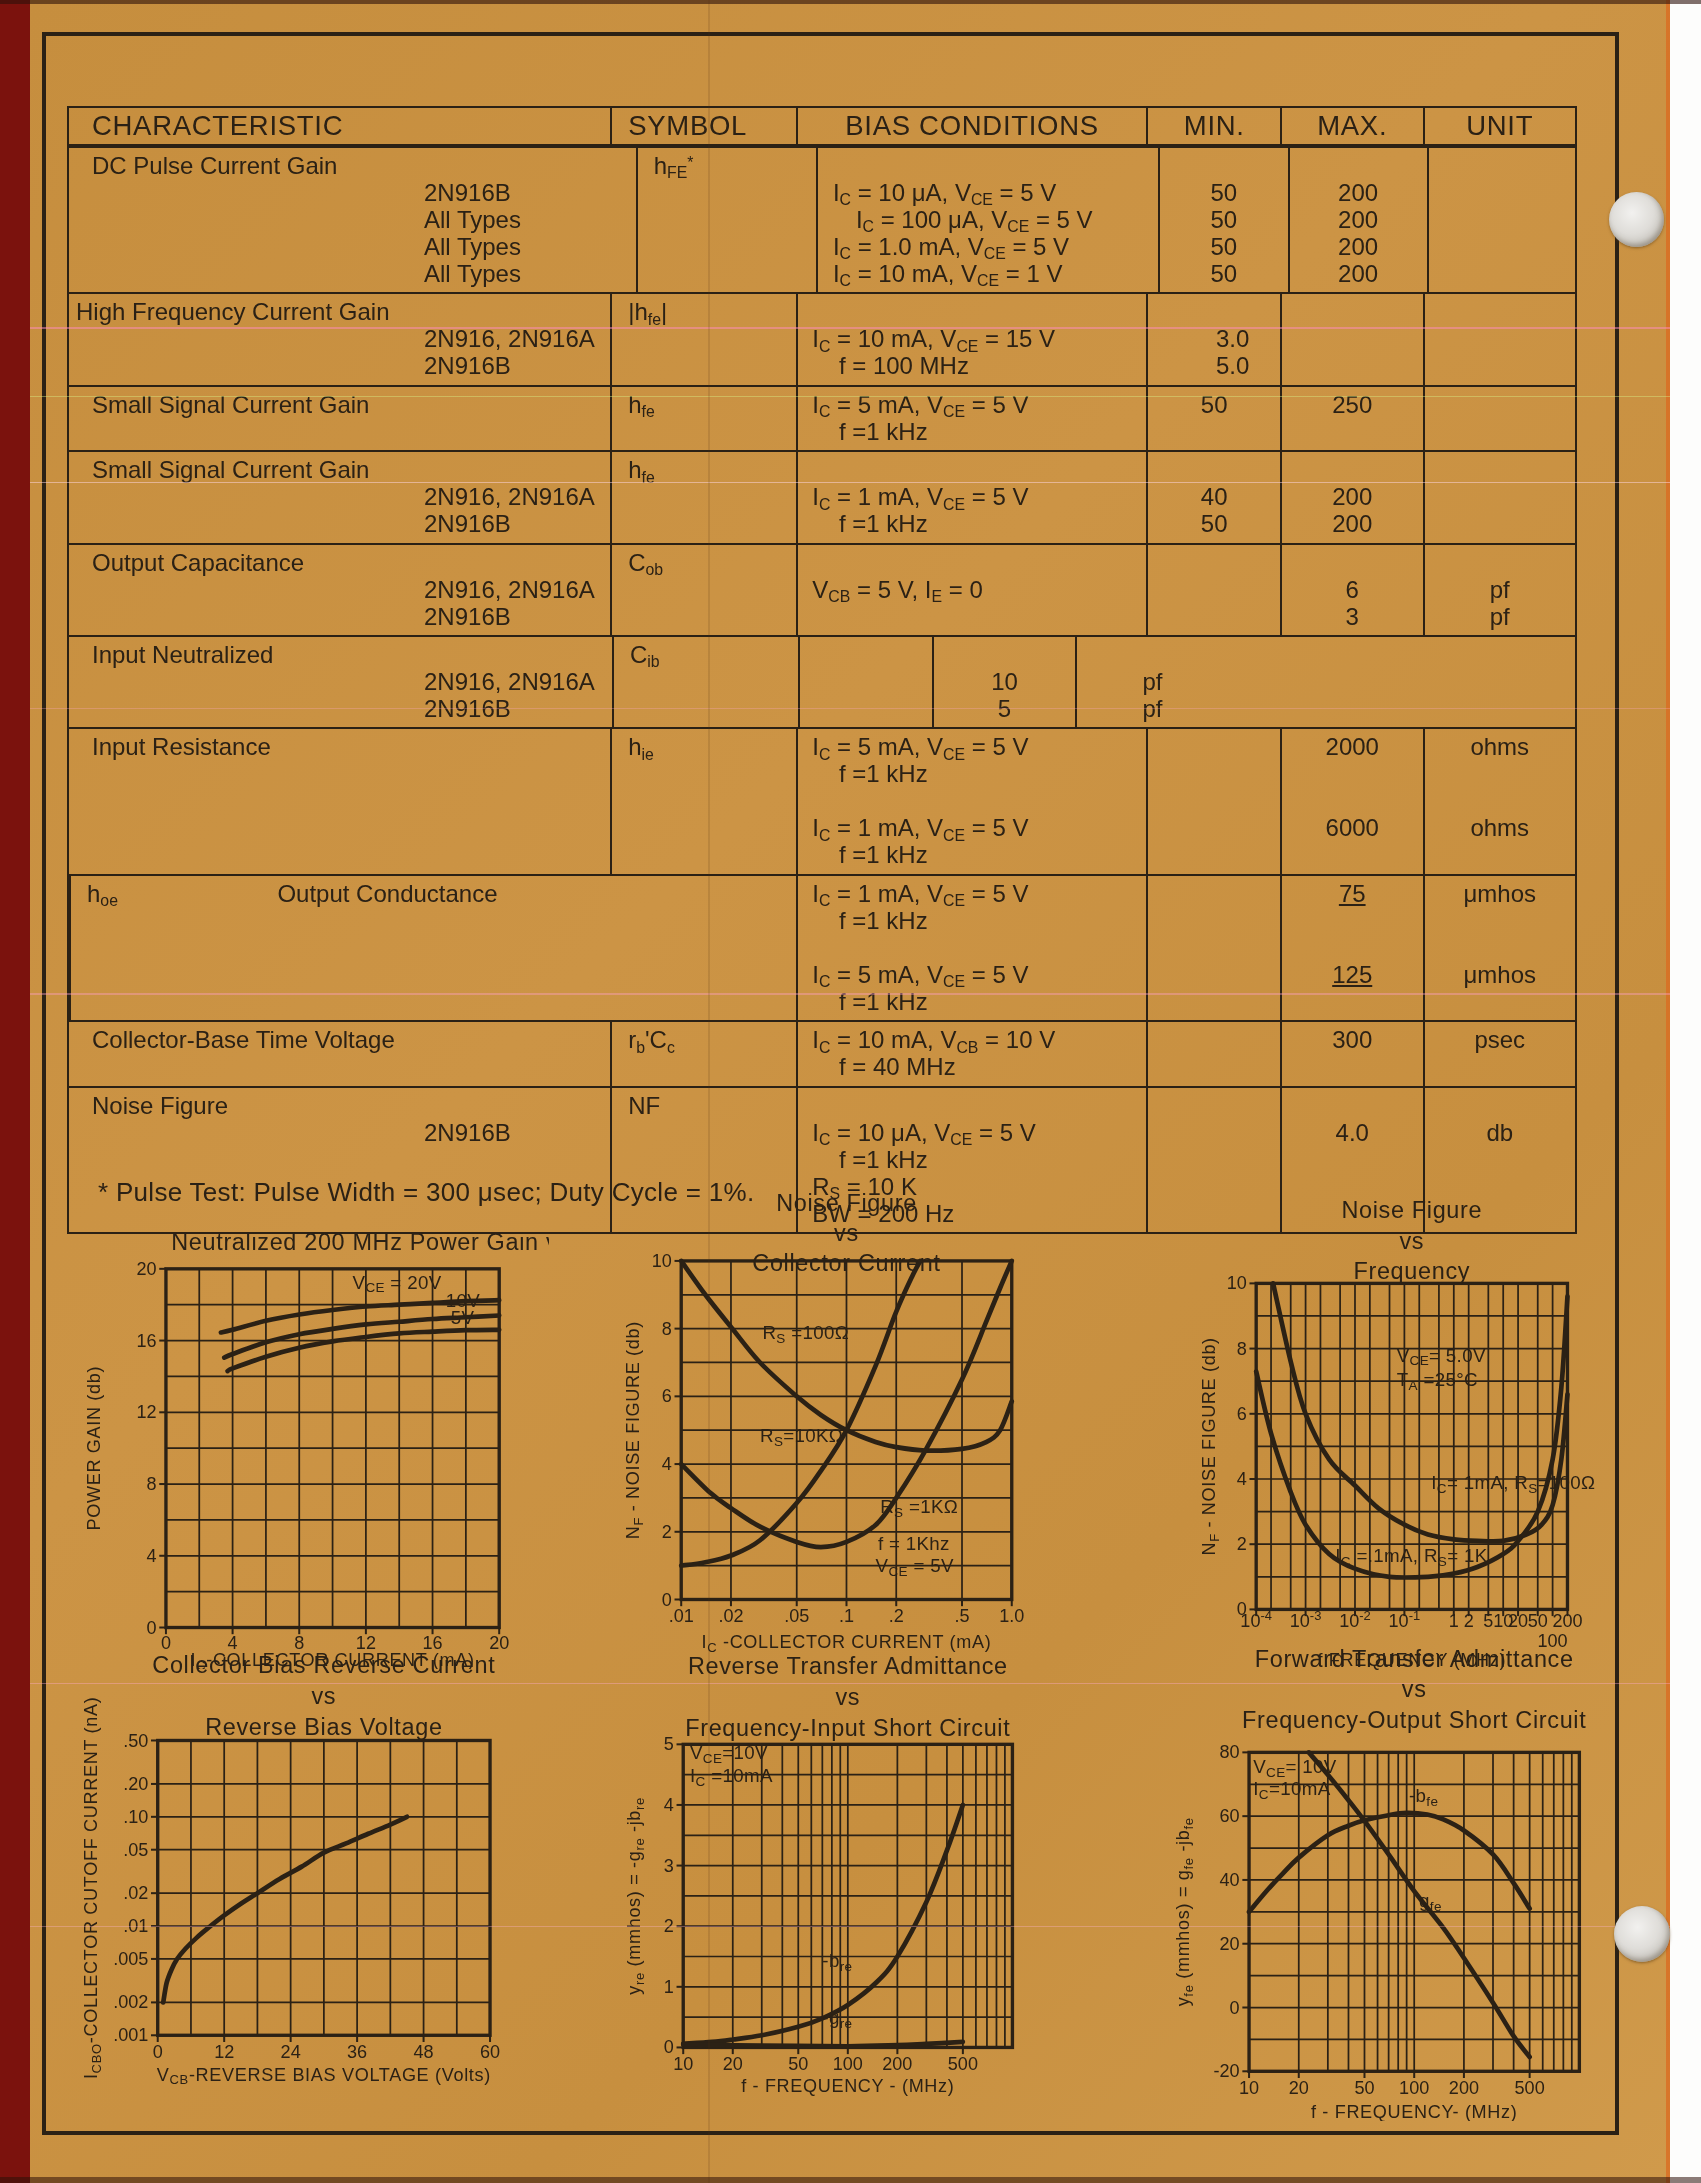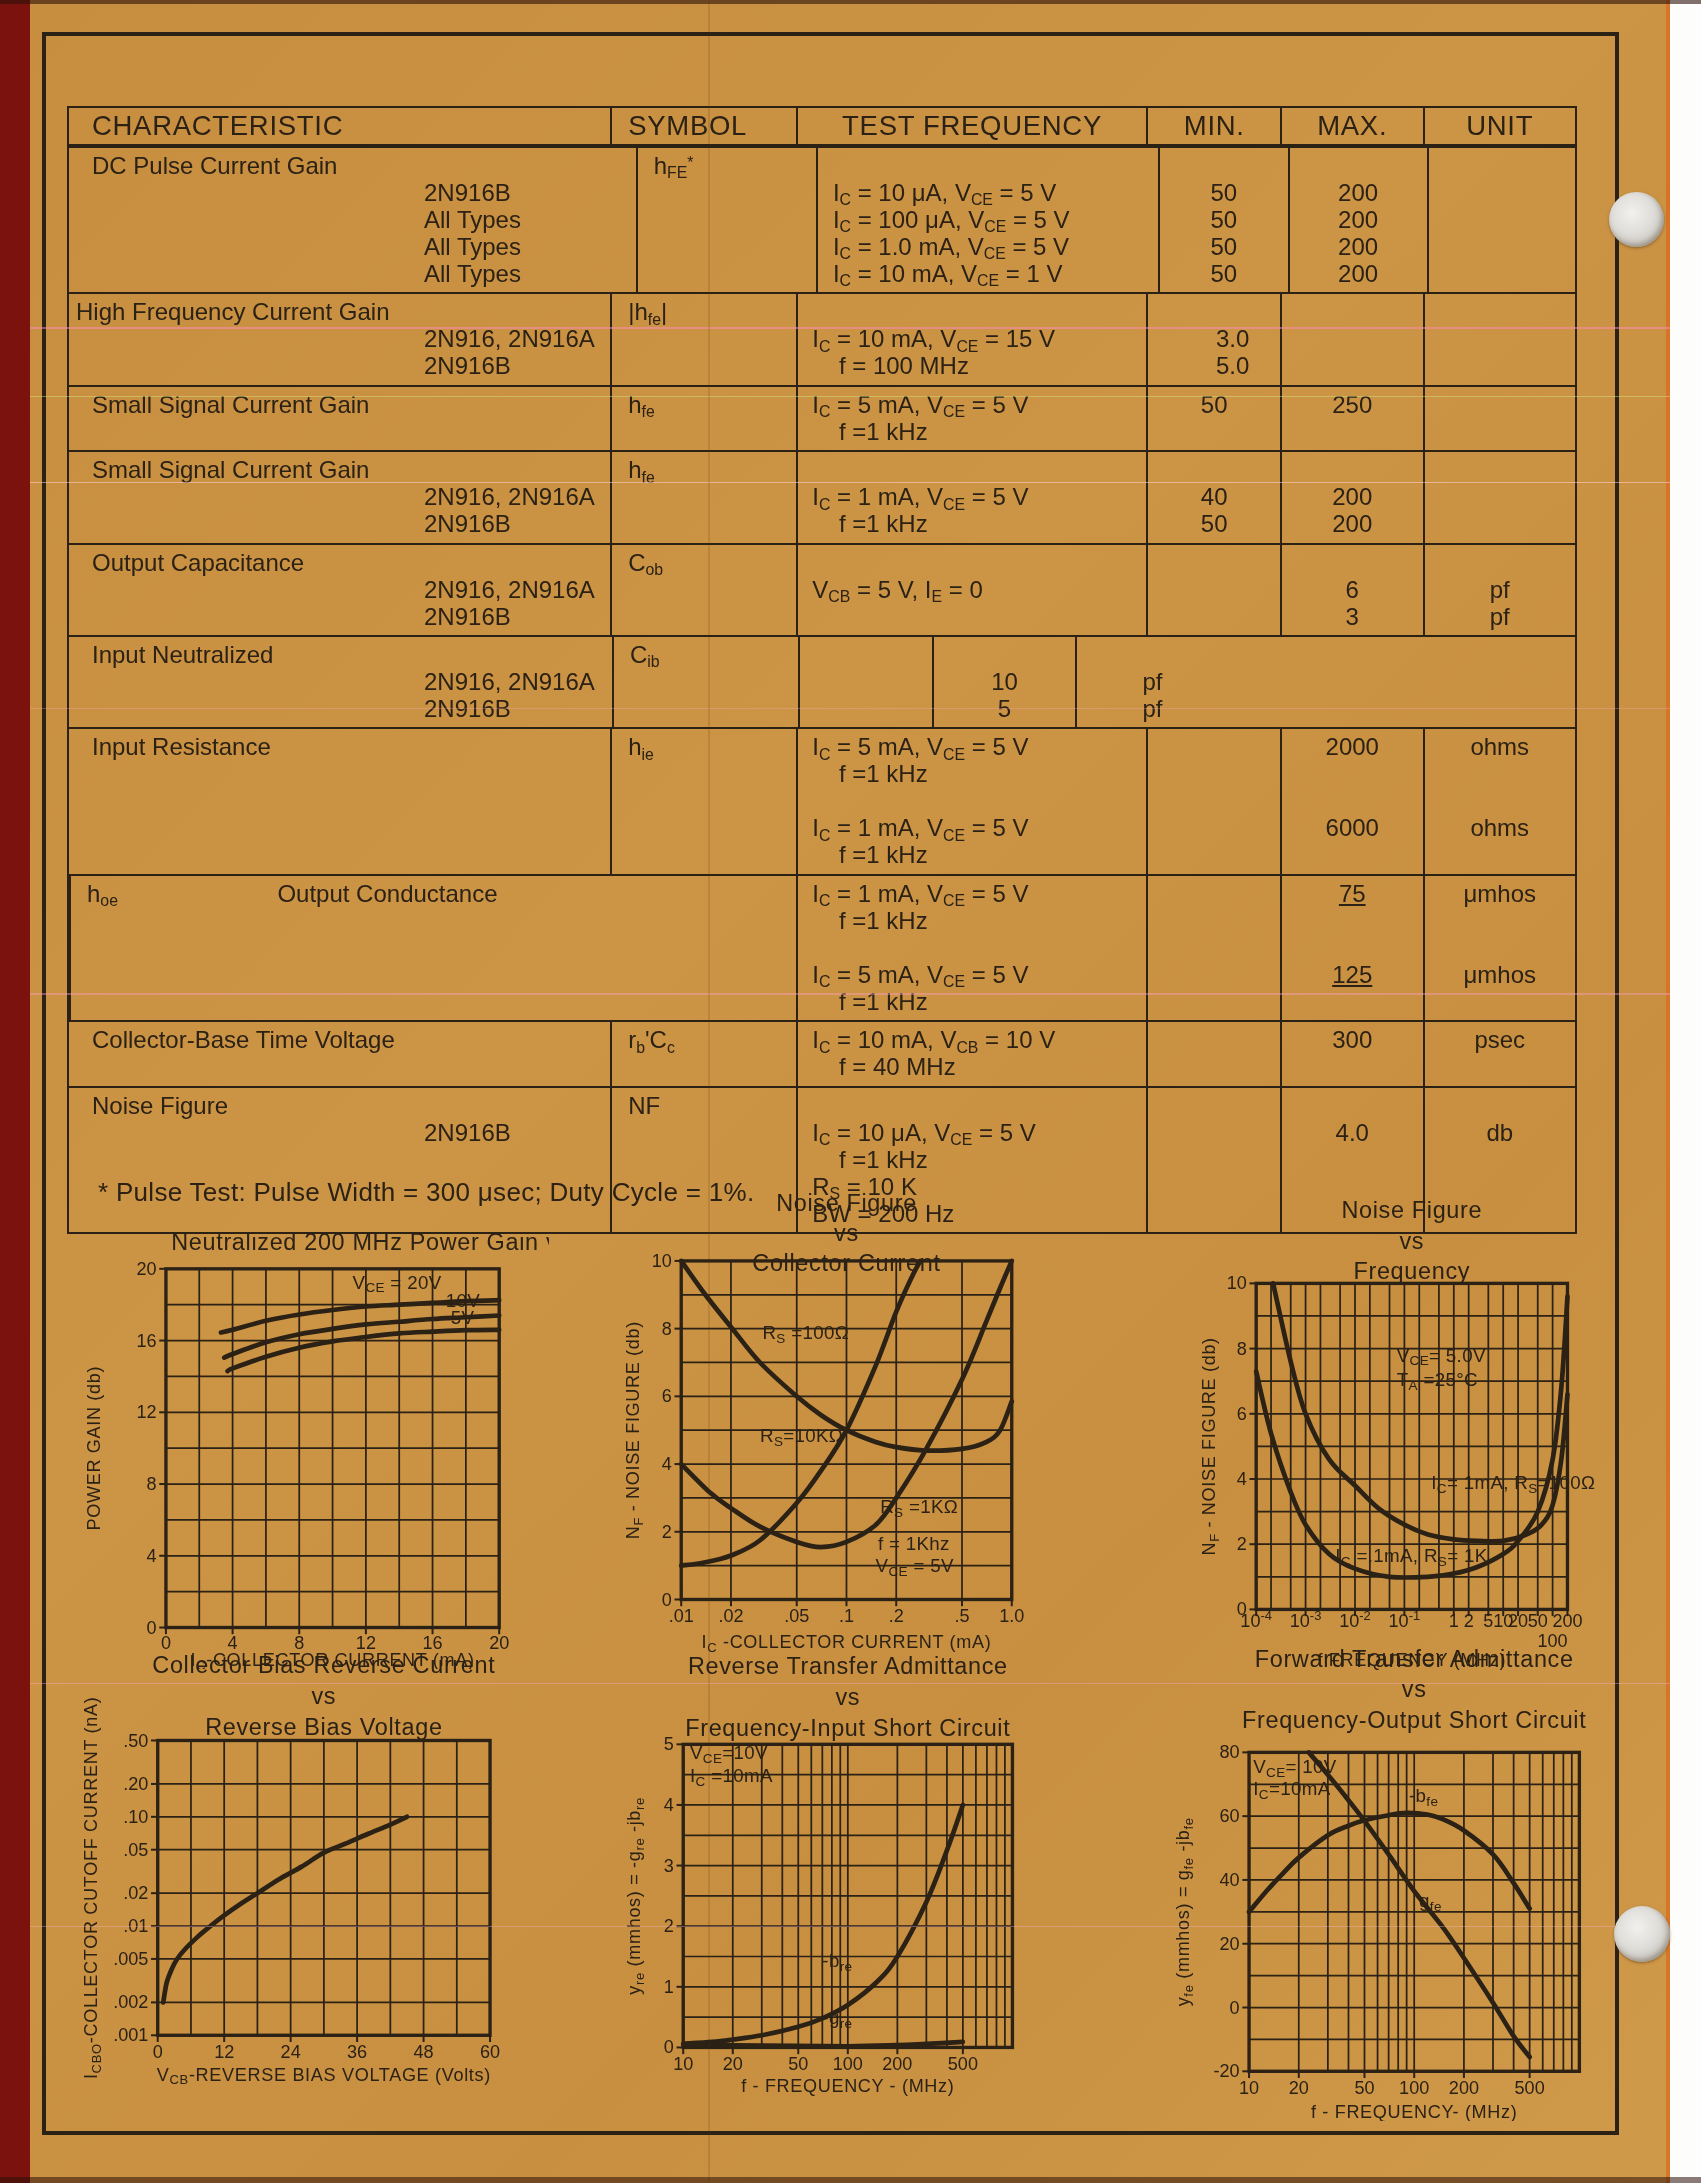--- a/index.html
+++ b/index.html
@@ -39,21 +39,21 @@
   <div class="edge-glow"></div>
   <div class="edge-strip-right"></div>
   <div class="edge-top"></div>
   <div class="edge-bottom"></div>
   <div class="frame"></div>
 
   <div class="dtable" id="dtable">
       <div class="hrow">
         <div class="hcell" style="width: 543px; text-align: left; padding-left: 23px;">CHARACTERISTIC</div>
         <div class="hcell bL" style="width: 186px; text-align: left; padding-left: 16px;">SYMBOL</div>
-        <div class="hcell bL" style="width: 352px; text-align: center; padding-left: 0px;">TEST  FREQUENCY</div>
+        <div class="hcell bL" style="width: 352px; text-align: center; padding-left: 0px;">BIAS  CONDITIONS</div>
         <div class="hcell bL" style="width: 134px; text-align: center; padding-left: 0px;">MIN.</div>
         <div class="hcell bL" style="width: 143px; text-align: center; padding-left: 0px;">MAX.</div>
         <div class="hcell bL" style="width: 153px; text-align: center; padding-left: 0px;">UNIT</div>
       </div>
       <div class="drow">
         <div class="dcell" style="width: 543px;">
           <div class="tline" style="padding-left: 23px;">DC Pulse Current Gain</div>
           <div class="tline" style="padding-left: 355px;">2N916B</div>
           <div class="tline" style="padding-left: 355px;">All Types</div>
           <div class="tline" style="padding-left: 355px;">All Types</div>
@@ -62,21 +62,21 @@
         <div class="dcell bL" style="width: 186px; margin-left: 40px;">
           <div class="tline" style="padding-left: 16px;">h<sub>FE</sub><sup>*</sup></div>
           <div class="tline" style="padding-left: 16px;"></div>
           <div class="tline" style="padding-left: 16px;"></div>
           <div class="tline" style="padding-left: 16px;"></div>
           <div class="tline" style="padding-left: 16px;"></div>
         </div>
         <div class="dcell bL" style="width: 352px;">
           <div class="tline" style="padding-left: 14.7px;"></div>
           <div class="tline" style="padding-left: 14.7px;">I<sub>C</sub> = 10 μA, V<sub>CE</sub> = 5 V</div>
-          <div class="tline" style="padding-left: 14.7px;">I<sub>C</sub> = 100 μA, V<sub>CE</sub> = 5 V</div>
+          <div class="tline" style="padding-left: 14.7px; margin-left: 23px;">I<sub>C</sub> = 100 μA, V<sub>CE</sub> = 5 V</div>
           <div class="tline" style="padding-left: 14.7px;">I<sub>C</sub> = 1.0 mA, V<sub>CE</sub> = 5 V</div>
           <div class="tline" style="padding-left: 14.7px;">I<sub>C</sub> = 10 mA, V<sub>CE</sub> = 1 V</div>
         </div>
         <div class="dcell bL" style="width: 134px;">
           <div class="tline" style="text-align: center;"></div>
           <div class="tline" style="text-align: center;">50</div>
           <div class="tline" style="text-align: center;">50</div>
           <div class="tline" style="text-align: center;">50</div>
           <div class="tline" style="text-align: center;">50</div>
         </div>

